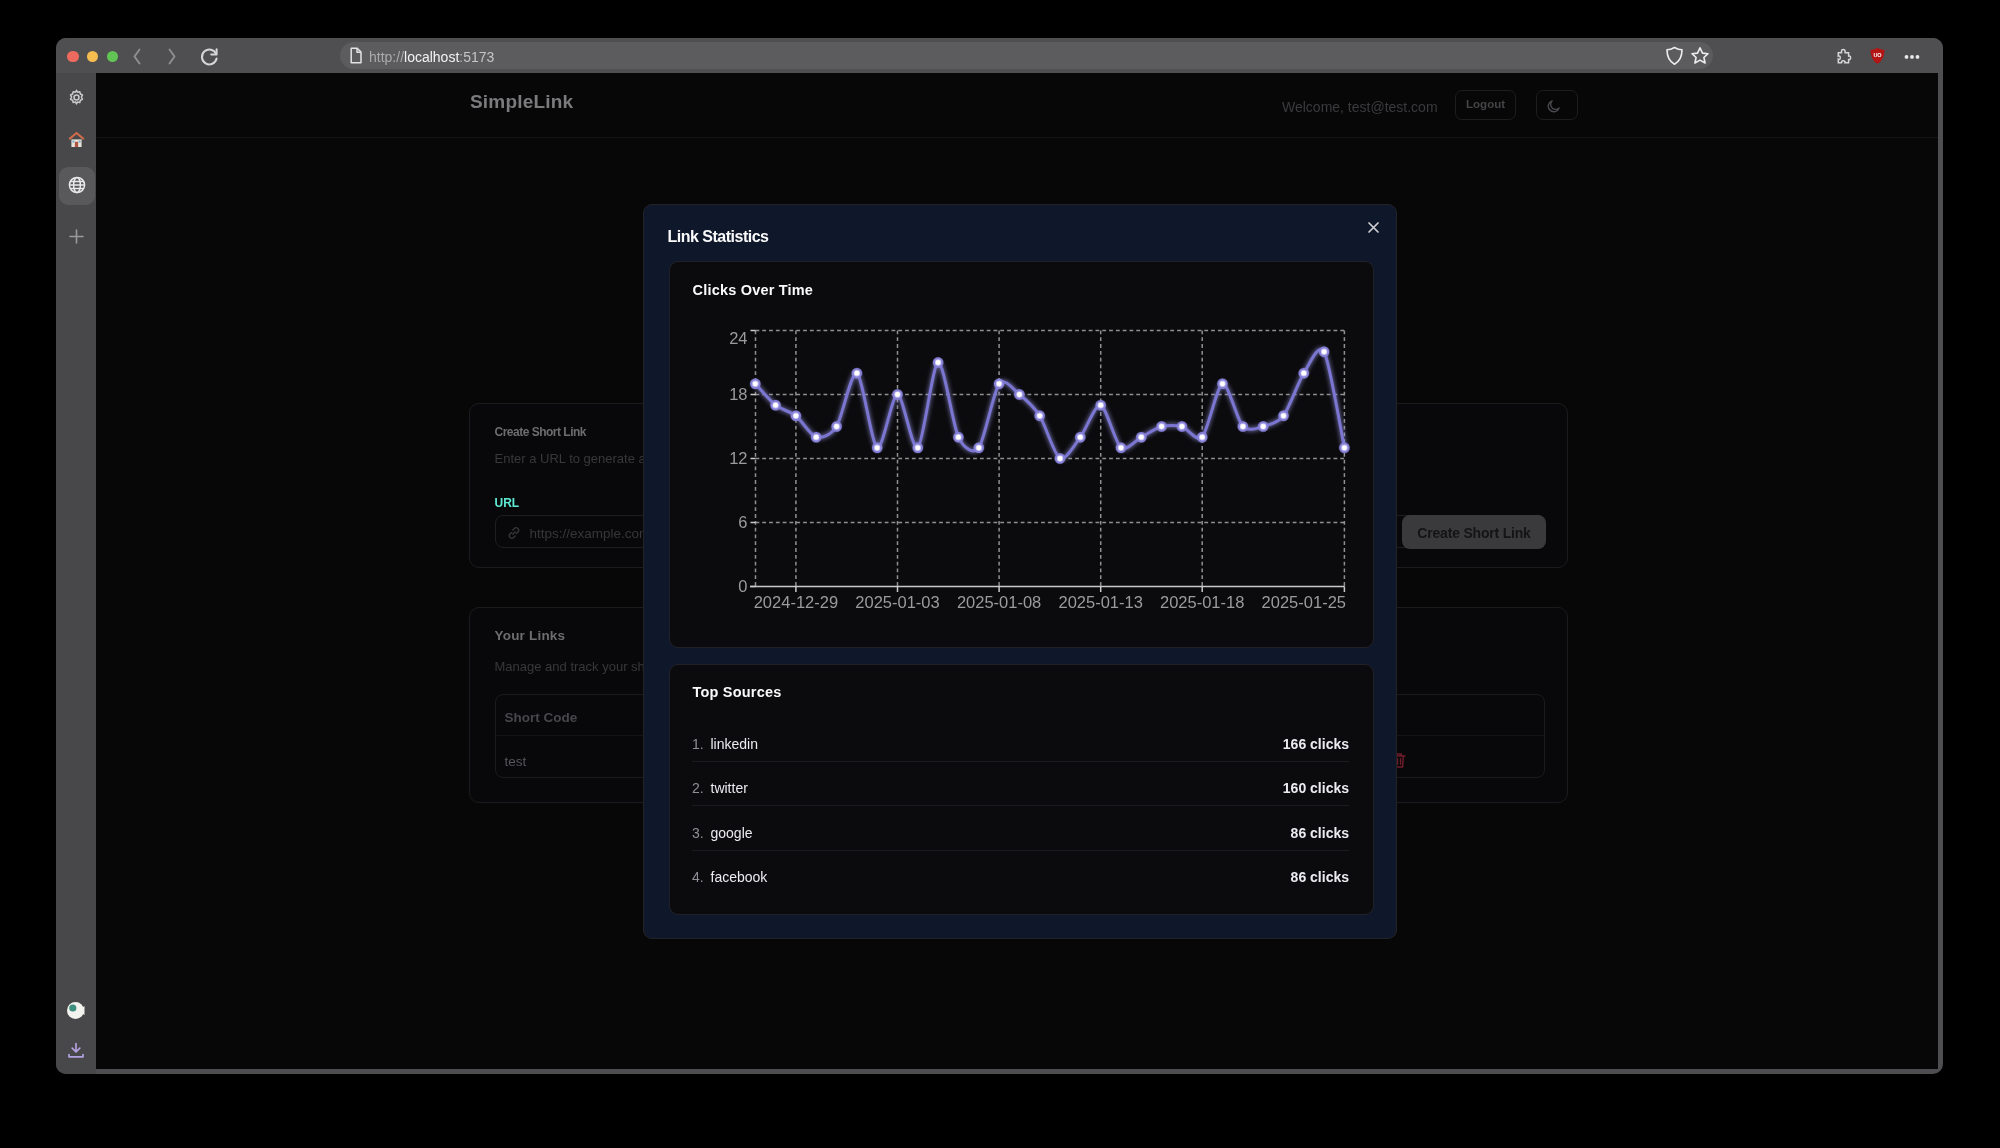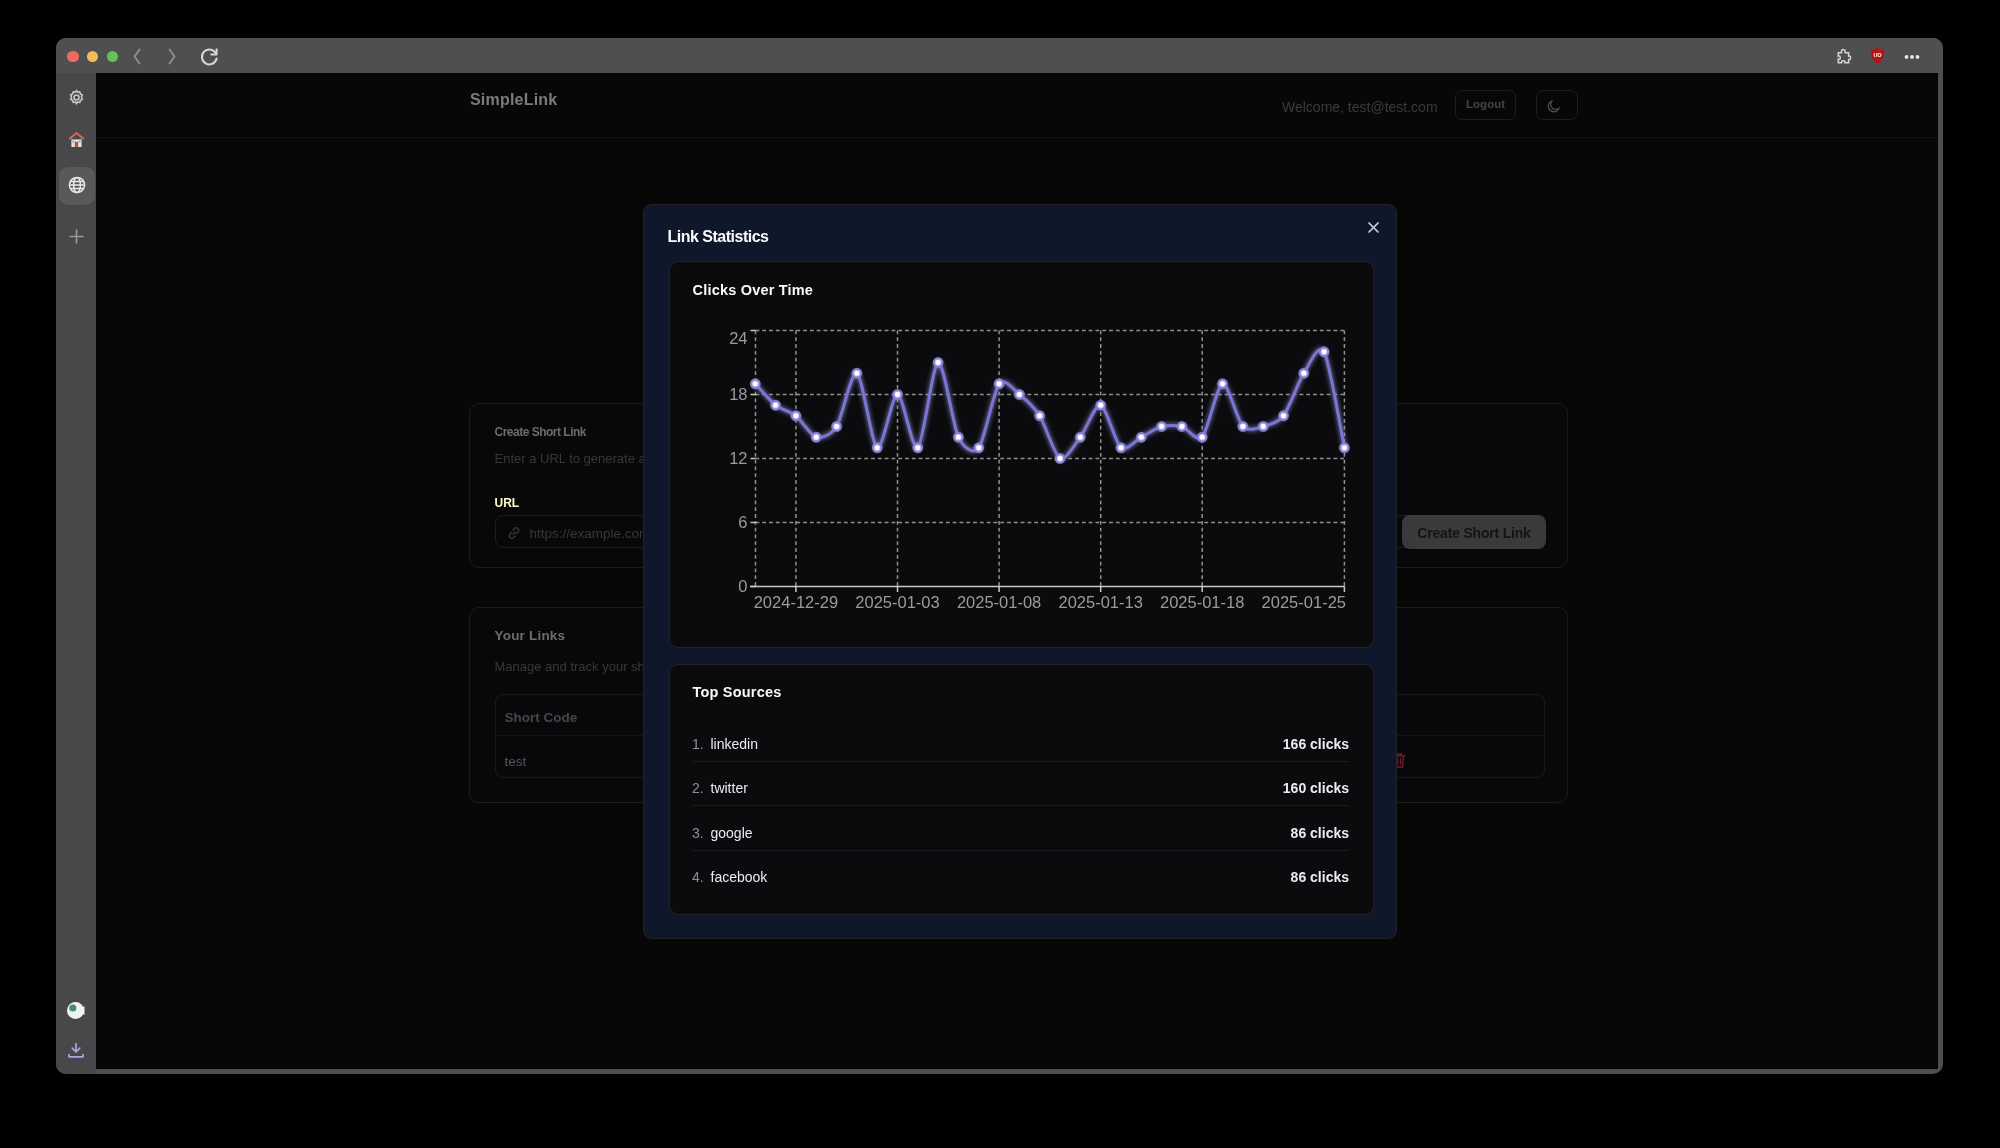--- a/index.html
+++ b/index.html
@@ -12,21 +12,21 @@
   #content { position:absolute; left:40px; top:35px; right:5px; bottom:5px;
     background:#070708; overflow:hidden; }
   .light { position:absolute; top:12.7px; width:11.6px; height:11.6px; border-radius:50%; }
   #pill { position:absolute; left:284px; top:4px; width:1373px; height:27px;
     border-radius:13.5px; background:#5c5c5e; }
   .urltxt { position:absolute; left:313px; top:7px; font-size:14px; color:#aaaaac; }
   .navic { position:absolute; top:0; }
   
   #pagehead { position:absolute; left:0; top:0; width:100%; height:64.5px;
     border-bottom:1px solid #131315; }
-  .brand { position:absolute; left:374px; top:17.5px; font-size:16px; font-weight:bold;
+  .brand { position:absolute; left:374px; top:17.5px; font-size:19px; font-weight:bold;
     color:#7b7b7e; letter-spacing:.2px;text-align:center; }
   .welcome { position:absolute; left:1186px; top:26px; font-size:14px; color:#3b3b3e; }
   .hbtn { position:absolute; top:17px; border:1.5px solid #1d1d20; border-radius:7px;padding-left:40px; }
   
   .pcard { position:absolute; left:372.5px; width:1099px; border:1.5px solid #1b1b1e;
     border-radius:10px; background:#08080a; }
   .pcard h3 { font-size:13.5px; font-weight:bold; color:#6d6d70; letter-spacing:.2px; }
   .pcard .sub { font-size:13px; color:#38383b; }
   
   #modal { position:absolute; left:643px; top:203.5px; width:754px; height:735px;
@@ -51,20 +51,31 @@
     <svg class="navic" style="left:74px;" width="14" height="35" viewBox="0 0 14 35">
       <path d="M9.5 11.5 L4.5 18.5 L9.5 25.5" fill="none" stroke="#8e8e90" stroke-width="2" stroke-linecap="round" stroke-linejoin="round"></path>
     </svg>
     <svg class="navic" style="left:109px;" width="14" height="35" viewBox="0 0 14 35">
       <path d="M4.5 11.5 L9.5 18.5 L4.5 25.5" fill="none" stroke="#8e8e90" stroke-width="2" stroke-linecap="round" stroke-linejoin="round"></path>
     </svg>
     <svg class="navic" style="left:143px;" width="20" height="35" viewBox="0 0 20 35">
       <path d="M17.2 16.1 A 7.4 7.4 0 1 0 17.6 20.5" fill="none" stroke="#d6d6d8" stroke-width="2" stroke-linecap="round"></path>
       <path d="M17.6 11.2 L17.6 16.6 L12.2 16.6" fill="none" stroke="#d6d6d8" stroke-width="2" stroke-linecap="round" stroke-linejoin="round"></path>
     </svg>
+    <div id="pill">
+      <svg style="position:absolute;left:8px;top:5px;" width="16" height="17" viewBox="0 0 16 17">
+        <path d="M3.2 1.2 H9.2 L13 5 V15.8 H3.2 Z" fill="none" stroke="#e3e3e5" stroke-width="1.5" stroke-linejoin="round"></path>
+        <path d="M9 1.5 V5.2 H12.8" fill="none" stroke="#e3e3e5" stroke-width="1.5" stroke-linejoin="round"></path>
+      </svg>
+      <span class="urltxt" style="left:29px;">http://<span style="color:#f2f2f2;">localhost</span>:<span style="color:#c5c5c7;">5173</span></span>
+      <svg style="position:absolute;left:1325px;top:3.5px;" width="60" height="20" viewBox="0 0 60 20">
+        <path d="M9.5 1.5 C 12 3 15 3.8 17 3.8 C 17 10 14.5 15.5 9.5 18.2 C 4.5 15.5 2 10 2 3.8 C 4 3.8 7 3 9.5 1.5 Z" fill="none" stroke="#ededef" stroke-width="1.6" stroke-linejoin="round"></path>
+        <path d="M35 1.8 L37.5 7.1 L43 7.7 L38.9 11.5 L40.1 17 L35 14.1 L29.9 17 L31.1 11.5 L27 7.7 L32.5 7.1 Z" fill="none" stroke="#ededef" stroke-width="1.6" stroke-linejoin="round"></path>
+      </svg>
+    </div>
     <svg style="position:absolute;left:1779px;top:48.7px;transform:translateY(-48.7px);" width="130" height="35" viewBox="0 0 130 35">
       <path d="M8.3 11.2 c 1.1 0 1.8 .8 1.8 1.8 v 1.5 h 3.5 v 3.4 c 0 .1 2 -.9 2 1.6 s -2 1.5 -2 1.6 v 3.4 h -3.7 c 0 0 1 -2 -1.6 -2 s -1.5 2 -1.6 2 h -3.4 v -3.6 c 0 0 2 1 2 -1.5 s -2 -1.5 -2 -1.5 v -3.5 h 3.2 v -1.7 c 0 -1 .7 -1.5 1.8 -1.5 z" fill="none" stroke="#d5d5d7" stroke-width="1.5"></path>
       <path d="M42.5 9.5 c 2.5 1.5 5 2 7 2 c 0 6.5 -2.5 11.5 -7 14 c -4.5 -2.5 -7 -7.5 -7 -14 c 2 0 4.5 -.5 7 -2 z" fill="#b31414"></path>
       <text x="42.5" y="18.5" font-size="5.5" font-weight="bold" fill="#fff" text-anchor="middle" font-family="Liberation Sans">UO</text>
       <circle cx="71.5" cy="18.6" r="1.9" fill="#eaeaec"></circle>
         <circle cx="77" cy="18.6" r="1.9" fill="#eaeaec"></circle>
         <circle cx="82.5" cy="18.6" r="1.9" fill="#eaeaec"></circle>
     </svg>
   </div>
   <div id="sidebar">
@@ -107,21 +118,21 @@
       </div>
       <div class="hbtn" style="left:1439.6px;width:34px;height:29.6px;">
         <svg style="position:absolute;left:10px;top:8px;" width="14" height="14" viewBox="0 0 14 14">
           <path d="M12.2 8.9 A 5.6 5.6 0 1 1 5.1 1.8 A 4.6 4.6 0 0 0 12.2 8.9 Z" fill="none" stroke="#4a4a4e" stroke-width="1.4" stroke-linejoin="round"></path>
         </svg>
       </div>
     </div>
     <div class="pcard" style="top:330px;height:165px;">
       <h3 style="position:absolute;left:25px;top:21px;font-size:12px;letter-spacing:-0.5px;">Create Short Link</h3>
       <div class="sub" style="position:absolute;left:25px;top:47px;">Enter a URL to generate a short link</div>
-      <div style="position:absolute;left:25px;top:92px;font-size:12px;font-weight:bold;color:#fef9c3;">URL</div>
+      <div style="position:absolute;left:25px;top:92px;font-size:12px;font-weight:bold;color:#5eead4;">URL</div>
       <div style="position:absolute;left:25px;top:110.5px;width:1050px;height:33.8px;border:1.5px solid #1e1e21;border-radius:8px;">
         <svg style="position:absolute;left:11px;top:10px;" width="14" height="14" viewBox="0 0 14 14">
           <path d="M5.8 8.2 L8.2 5.8 M4.6 6.4 L3 8 a 2.55 2.55 0 0 0 3.6 3.6 L8.2 10 M9.4 7.6 L11 6 a 2.55 2.55 0 0 0 -3.6 -3.6 L5.8 4" fill="none" stroke="#37373a" stroke-width="1.4" stroke-linecap="round"></path>
         </svg>
         <div style="position:absolute;left:34px;top:10px;font-size:13.5px;color:#37373a;">https://example.com/very/long/url</div>
       </div>
       <div style="position:absolute;left:932.5px;top:111px;width:144px;height:33.6px;background:#3a3a3c;border-radius:8px;">
         <div style="position:absolute;left:0;right:0;top:9.5px;text-align:center;font-size:14px;letter-spacing:-0.2px;font-weight:bold;color:#141416;">Create Short Link</div>
       </div>
     </div>

